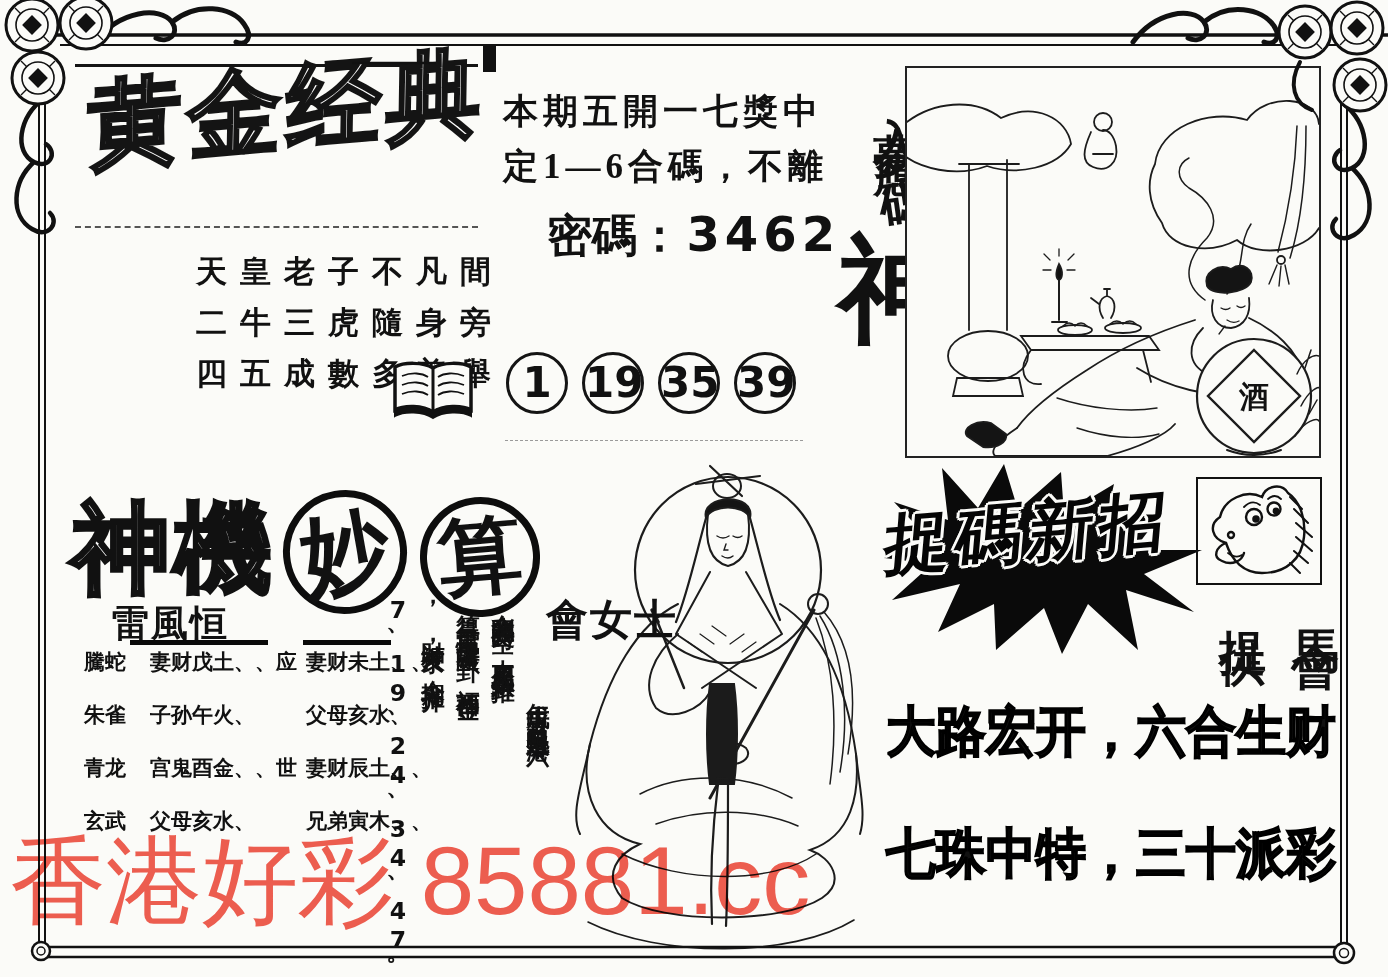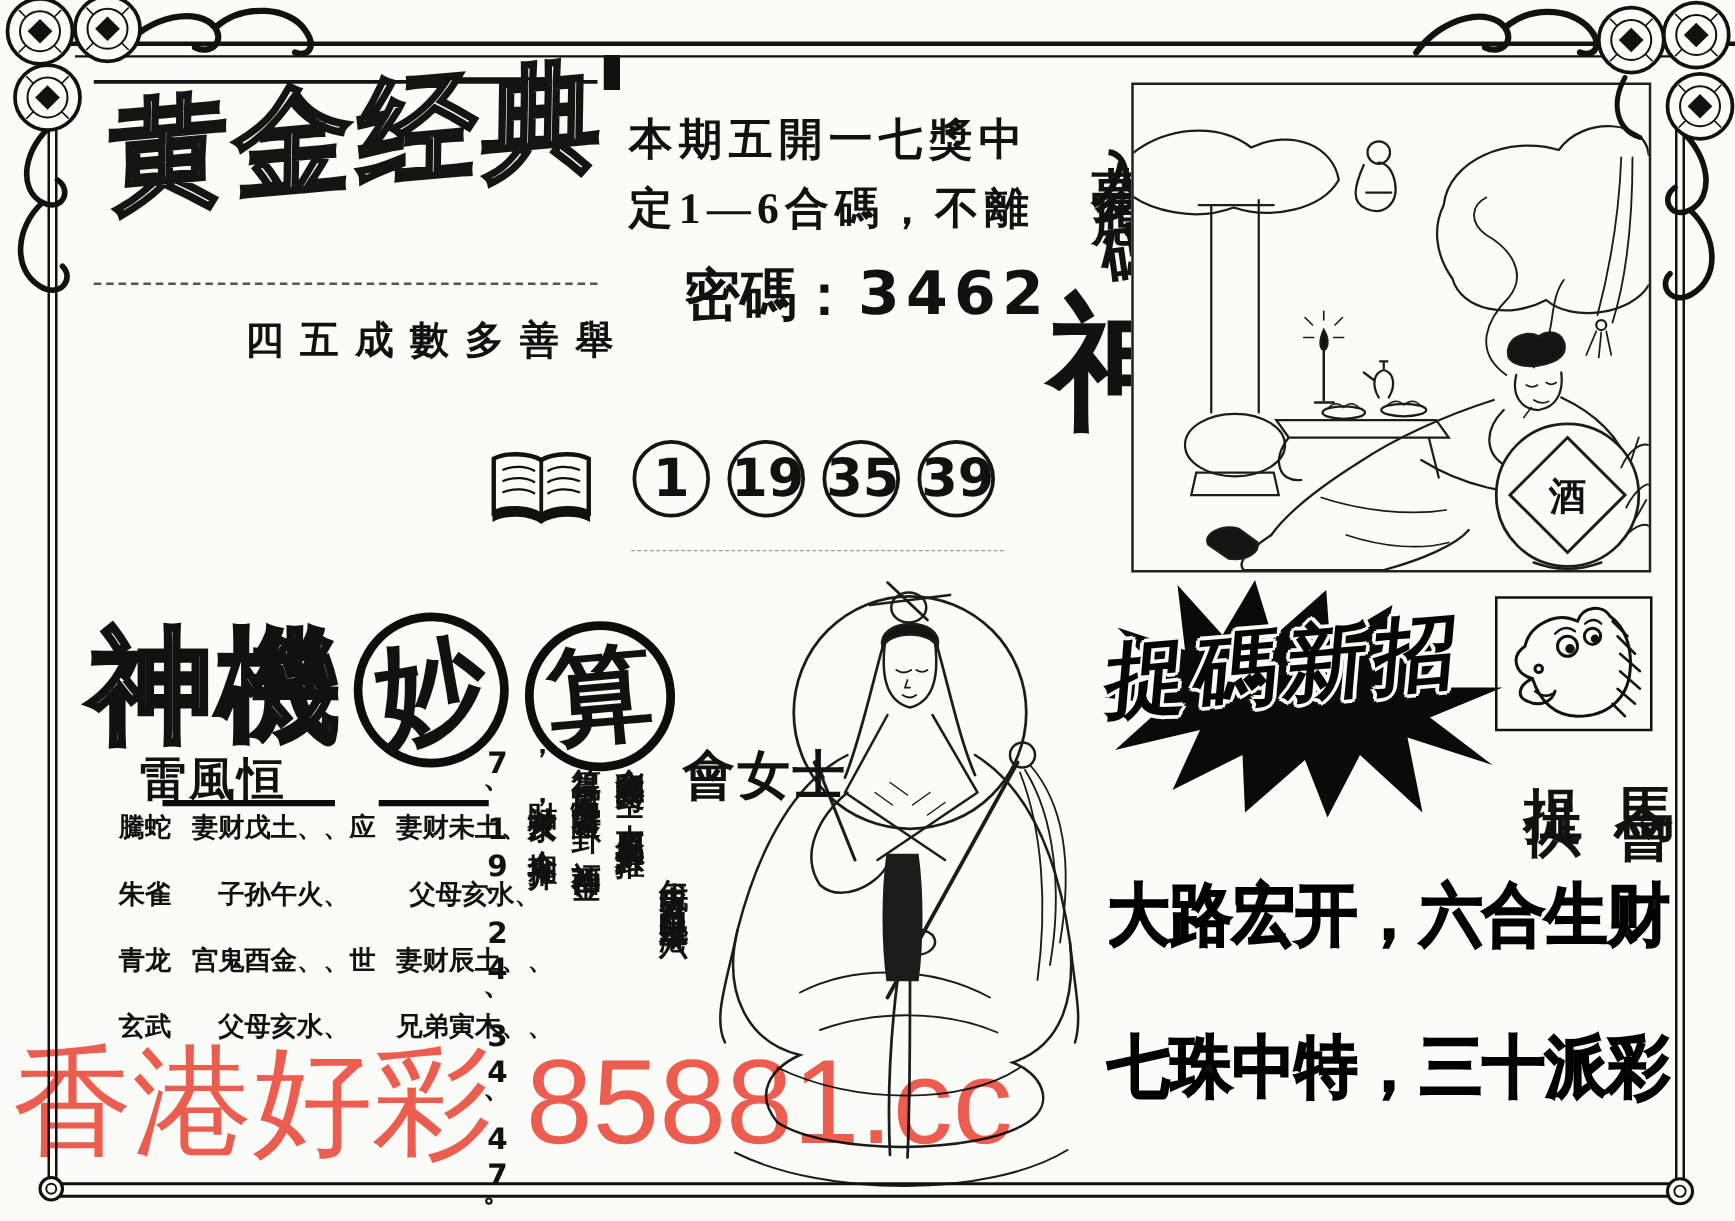--- a/index.html
+++ b/index.html
@@ -78,21 +78,21 @@
     font-weight:900; z-index:10; background:transparent;
   }
   .logo-circle.c1 { left:283px; top:490px; width:124px; height:124px; font-size:88px; transform:rotate(-10deg); }
   .logo-circle.c2 { left:420px; top:497px; width:120px; height:120px; font-size:84px; transform:rotate(-5deg); }
   .author-name { left:546px; top:592px; font-size:42px; font-weight:900; letter-spacing:2px; z-index:11; }
   .hexname { font-size:37px; font-weight:900; letter-spacing:2px; z-index:10; }
   .hex-left { left:112px; top:599px;text-align:center; }
   .hex-right { left:251px; top:599px; }
 
   
-  .liuyao { left:84px; top:648px; width:370px; z-index:10;text-align:center; }
+  .liuyao { left:84px; top:648px; width:370px; z-index:10; }
   .liuyao-row { display:grid; grid-template-columns:64px 154px auto; column-gap:2px; margin-bottom:25px; }
   .liuyao-row:last-child { margin-bottom:0; }
   .liuyao-row span { font-size:21px; font-weight:700; white-space:nowrap; }
   .bar { background:#0a0a0a; height:5px; z-index:10; }
   .bar1 { left:130px; top:640px; width:138px; }
   .bar2 { left:303px; top:640px; width:88px; }
 
   
   .commentary {
     left:380px; top:596px; height:378px; z-index:10;
@@ -182,20 +182,22 @@
 
     <use href="#coin" x="1305" y="32"></use>
     <use href="#coin" x="1357" y="28"></use>
     <use href="#coin" x="1360" y="85"></use>
   </svg>
 
   <div class="abs gc-box">
     <div class="abs gc-title">黄金经典</div>
   </div>
   <div class="abs gc-poem">
+    <div class="poem-line">天皇老子不凡間</div>
+    <div class="poem-line">二牛三虎隨身旁</div>
     <div class="poem-line">四五成數多善舉</div>
   </div>
 
   <svg class="abs book-icon" width="86" height="62" viewBox="0 0 86 62">
     <path d="M43,8 C33,2 14,2 5,7 L5,50 C14,45 33,45 43,52 C53,45 72,45 81,50 L81,7 C72,2 53,2 43,8 Z" fill="#fbfbf8" stroke="#111" stroke-width="3.5"></path>
     <path d="M43,8 V52" stroke="#111" stroke-width="3"></path>
     <path d="M12,16 C22,12 32,13 38,17 M12,25 C22,21 32,22 38,26 M12,34 C22,30 32,31 38,35
              M48,17 C54,13 64,12 74,16 M48,26 C54,22 64,21 74,25 M48,35 C54,31 64,30 74,34" stroke="#111" stroke-width="1.8" fill="none"></path>
     <path d="M5,50 C14,45 33,45 43,52 C53,45 72,45 81,50 L81,56 C72,51 53,51 43,58 C33,51 14,51 5,56 Z" fill="#111" stroke="#111" stroke-width="2"></path>
   </svg>

